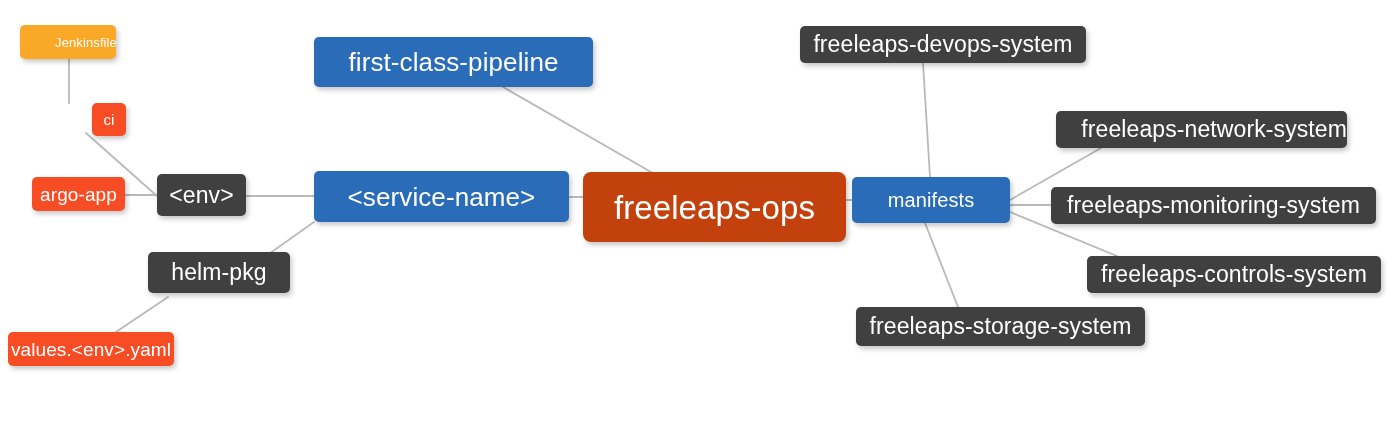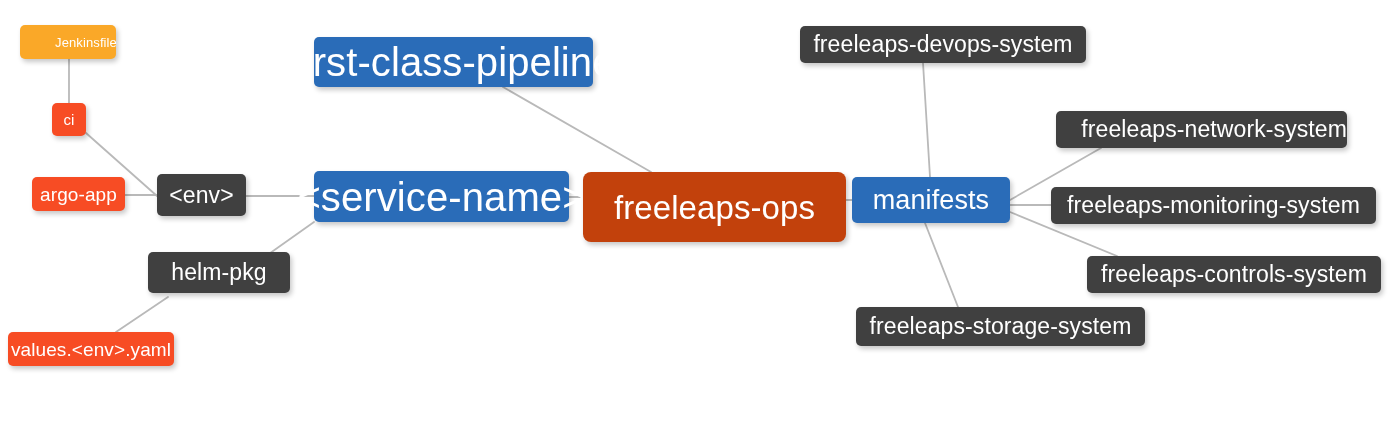--- a/index.html
+++ b/index.html
@@ -43,25 +43,25 @@
   .node-root {
     background: #c2410c;
     border-radius: 8px;
     font-size: 33px;
   }
   .node-blue   { background: #2a6cb8; }
   .node-green  { background: #404040; }
   .node-red    { background: #f74c24; }
   .node-orange { background: #faa828; }
 
-  .size-xl  { font-size: 40px; }
-  .size-lg  { font-size: 27px; }
+  .size-xl  { font-size: 26px; }
+  .size-lg  { font-size: 20px; }
   .size-md  { font-size: 23px; }
   .size-sm  { font-size: 19px; }
-  .size-xs  { font-size: 15px; }
+  .size-xs  { font-size: 15px; margin-left: 40px; }
   .size-xxs { font-size: 13px; padding-left: 36px; }
 </style>
 </head>
 <body>
 
 <div id="mindmap-canvas">
   <svg id="edge-layer" viewBox="0 0 1390 421" xmlns="http://www.w3.org/2000/svg">
       <line x1="69" y1="59" x2="69" y2="103" stroke="#b9b9b9" stroke-width="1.8" stroke-linecap="round"></line>
       <line x1="86" y1="133" x2="157" y2="196" stroke="#b9b9b9" stroke-width="1.8" stroke-linecap="round"></line>
       <line x1="125" y1="195" x2="157" y2="195" stroke="#b9b9b9" stroke-width="1.8" stroke-linecap="round"></line>

